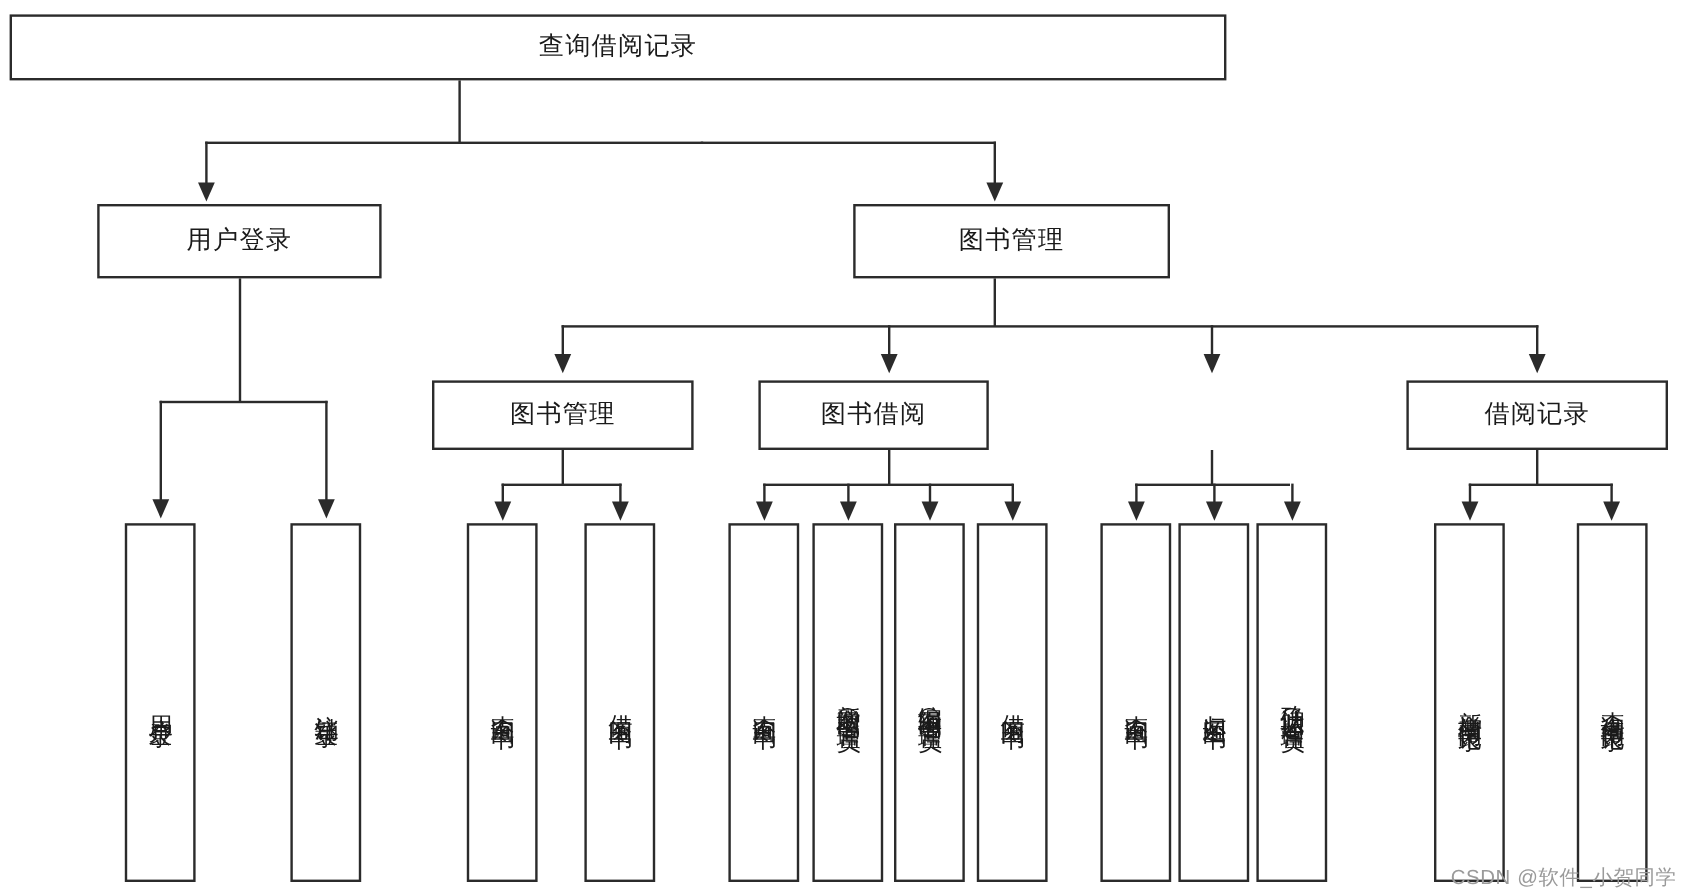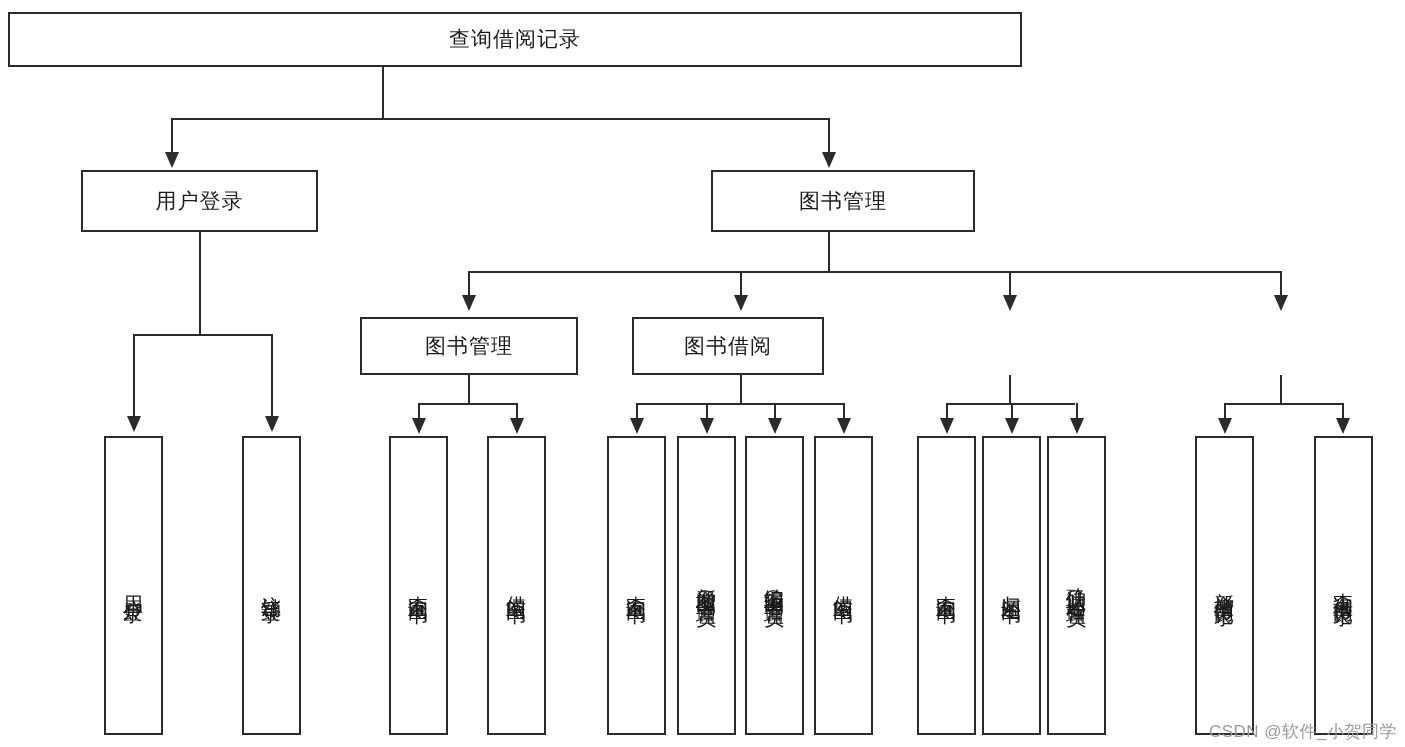--- a/index.html
+++ b/index.html
@@ -118,20 +118,23 @@
   <div class="arrow" style="left:1003px;top:295px;"></div>
 
   <div class="line vline" style="left:1280px;top:271px;width:2px;height:26px;"></div>
   <div class="arrow" style="left:1274px;top:295px;"></div>
 
   <div class="node" style="left:360px;top:317px;width:218px;height:58px;">
     <span class="label">图书管理</span>
   </div>
   <div class="node" style="left:632px;top:317px;width:192px;height:58px;">
     <span class="label">图书借阅</span>
+  </div>
+  <div class="node" style="left:1172px;top:317px;width:218px;height:58px;">
+    <span class="label">借阅记录</span>
   </div>
 
   <div class="line vline" style="left:468px;top:375px;width:2px;height:29px;"></div>
   <div class="line hline" style="left:418px;top:403px;width:100px;height:2px;"></div>
   <div class="line vline" style="left:418px;top:403px;width:2px;height:17px;"></div>
   <div class="arrow" style="left:412px;top:418px;"></div>
   <div class="line vline" style="left:516px;top:403px;width:2px;height:17px;"></div>
   <div class="arrow" style="left:510px;top:418px;"></div>
 
   <div class="line vline" style="left:740px;top:375px;width:2px;height:29px;"></div>

